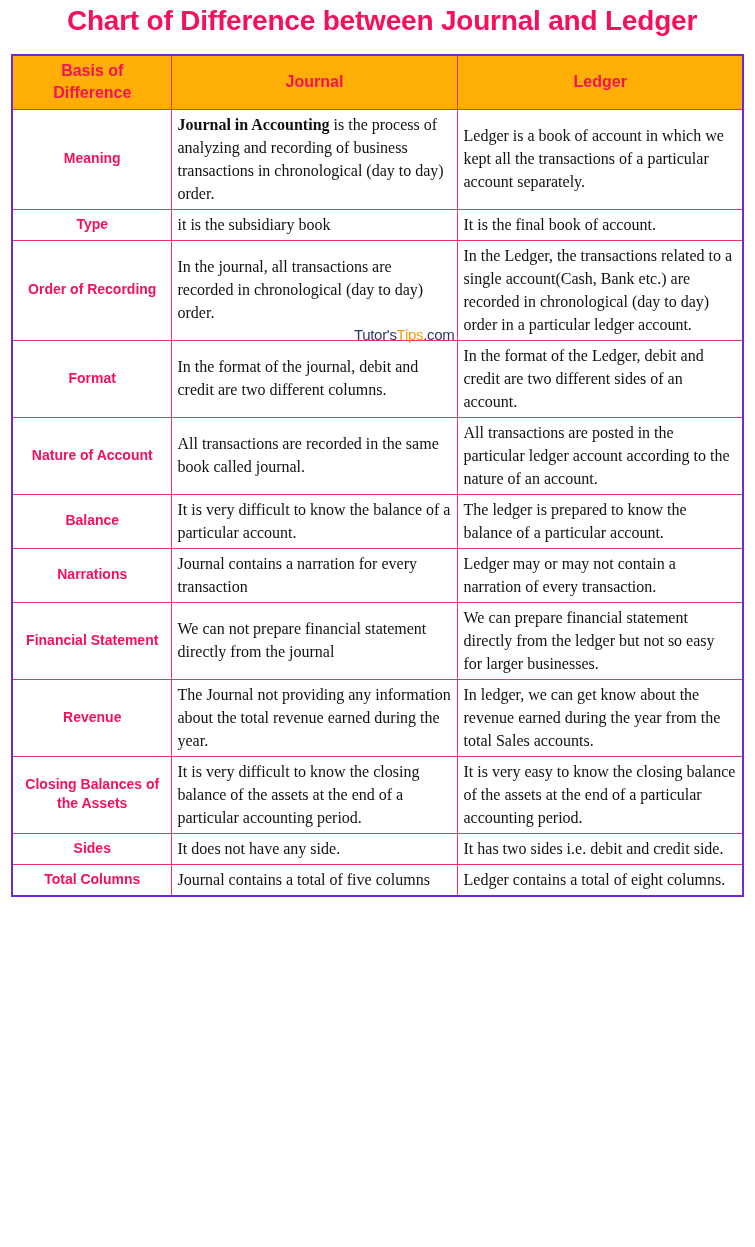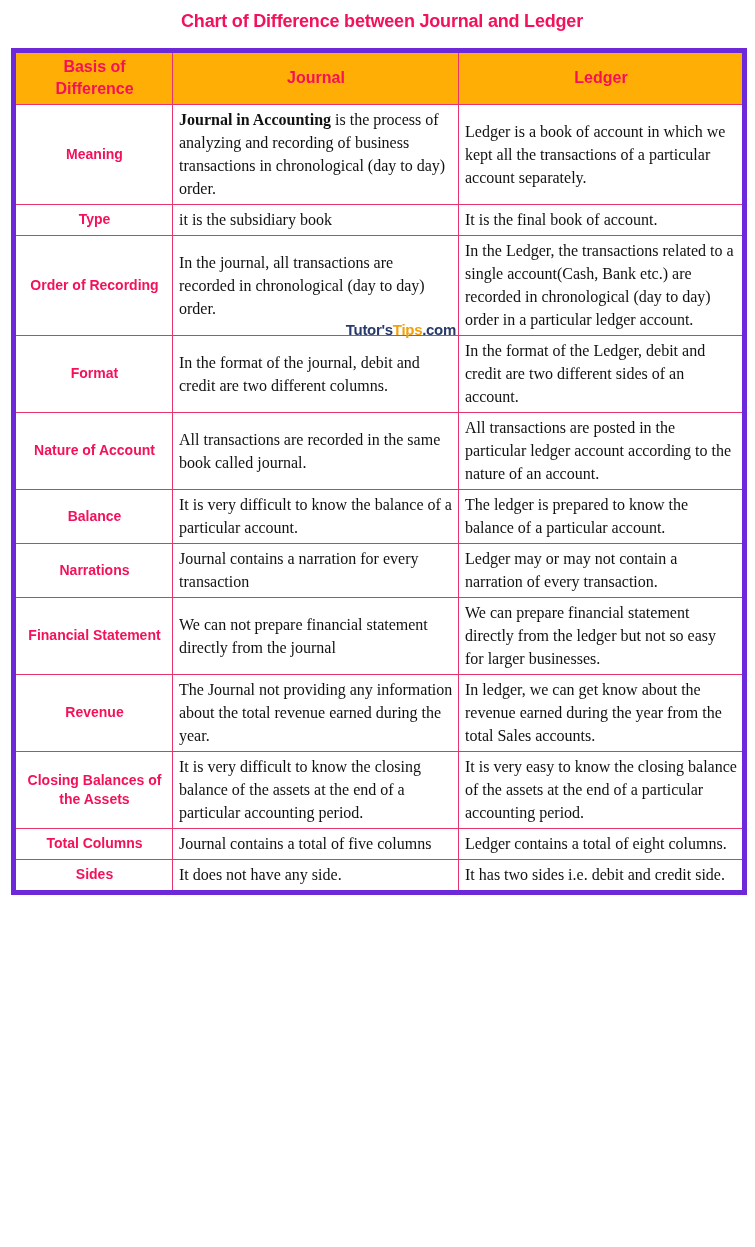--- a/index.html
+++ b/index.html
@@ -20,34 +20,34 @@
     height: 1247px;
     background: #ffffff;
     box-sizing: border-box;
   }
 
   .chart-title {
     text-align: center;
     color: #F4115A;
     font-family: "Liberation Sans", "DejaVu Sans", sans-serif;
     font-weight: bold;
-    font-size: 18px;
+    font-size: 28px;
     line-height: 24px;
     letter-spacing: -0.2px;
     padding: 9px 0 5px 9px;
     margin: 0;
     white-space: nowrap;
   }
 
   table.diff-table {
     border-collapse: collapse;
     table-layout: fixed;
     width: 731px;
-    margin: 10px 0 0 11px;
-    border: 5px solid #6d28d9;
+    margin: 16px 0 0 11px;
+    border: 2px solid #6d28d9;
   }
 
   table.diff-table td,
   table.diff-table th {
     border: 1px solid #E8336D;
     vertical-align: middle;
     padding: 3px 5px 4px 6px;
     box-sizing: border-box;
   }
 
@@ -91,21 +91,21 @@
 
   .wm-wrap {
     position: relative;
   }
 
   .watermark {
     position: absolute;
     right: 2px;
     bottom: -6px;
     font-family: "Liberation Sans", "DejaVu Sans", sans-serif;
-    font-weight: bold;
+    font-weight: normal;
     font-size: 15px;
     white-space: nowrap;
     letter-spacing: -0.3px;
   }
   .watermark .wm-a { color: #273A6B; }
   .watermark .wm-b { color: #F2A00C; }
   .watermark .wm-c { color: #273A6B; }
 </style>
 </head>
 <body>
@@ -175,25 +175,25 @@
           <td class="basis-cell">Revenue</td>
           <td class="body-cell"><span>The Journal not providing any information about the total revenue earned during the year.</span></td>
           <td class="body-cell">In ledger, we can get know about the revenue earned during the year from the total Sales accounts.</td>
         </tr>
         <tr>
           <td class="basis-cell">Closing Balances of the Assets</td>
           <td class="body-cell"><span>It is very difficult to know the closing balance of the assets at the end of a particular accounting period.</span></td>
           <td class="body-cell">It is very easy to know the closing balance of the assets at the end of a particular accounting period.</td>
         </tr>
         <tr>
+          <td class="basis-cell">Sides</td>
+          <td class="body-cell"><span>It does not have any side.</span></td>
+          <td class="body-cell">It has two sides i.e. debit and credit side.</td>
+        </tr>
+        <tr>
           <td class="basis-cell">Total Columns</td>
           <td class="body-cell"><span>Journal contains a total of five columns</span></td>
           <td class="body-cell">Ledger contains a total of eight columns.</td>
-        </tr>
-        <tr>
-          <td class="basis-cell">Sides</td>
-          <td class="body-cell"><span>It does not have any side.</span></td>
-          <td class="body-cell">It has two sides i.e. debit and credit side.</td>
         </tr>
       </tbody>
   </table>
 
 </div>
 
 </body></html>

